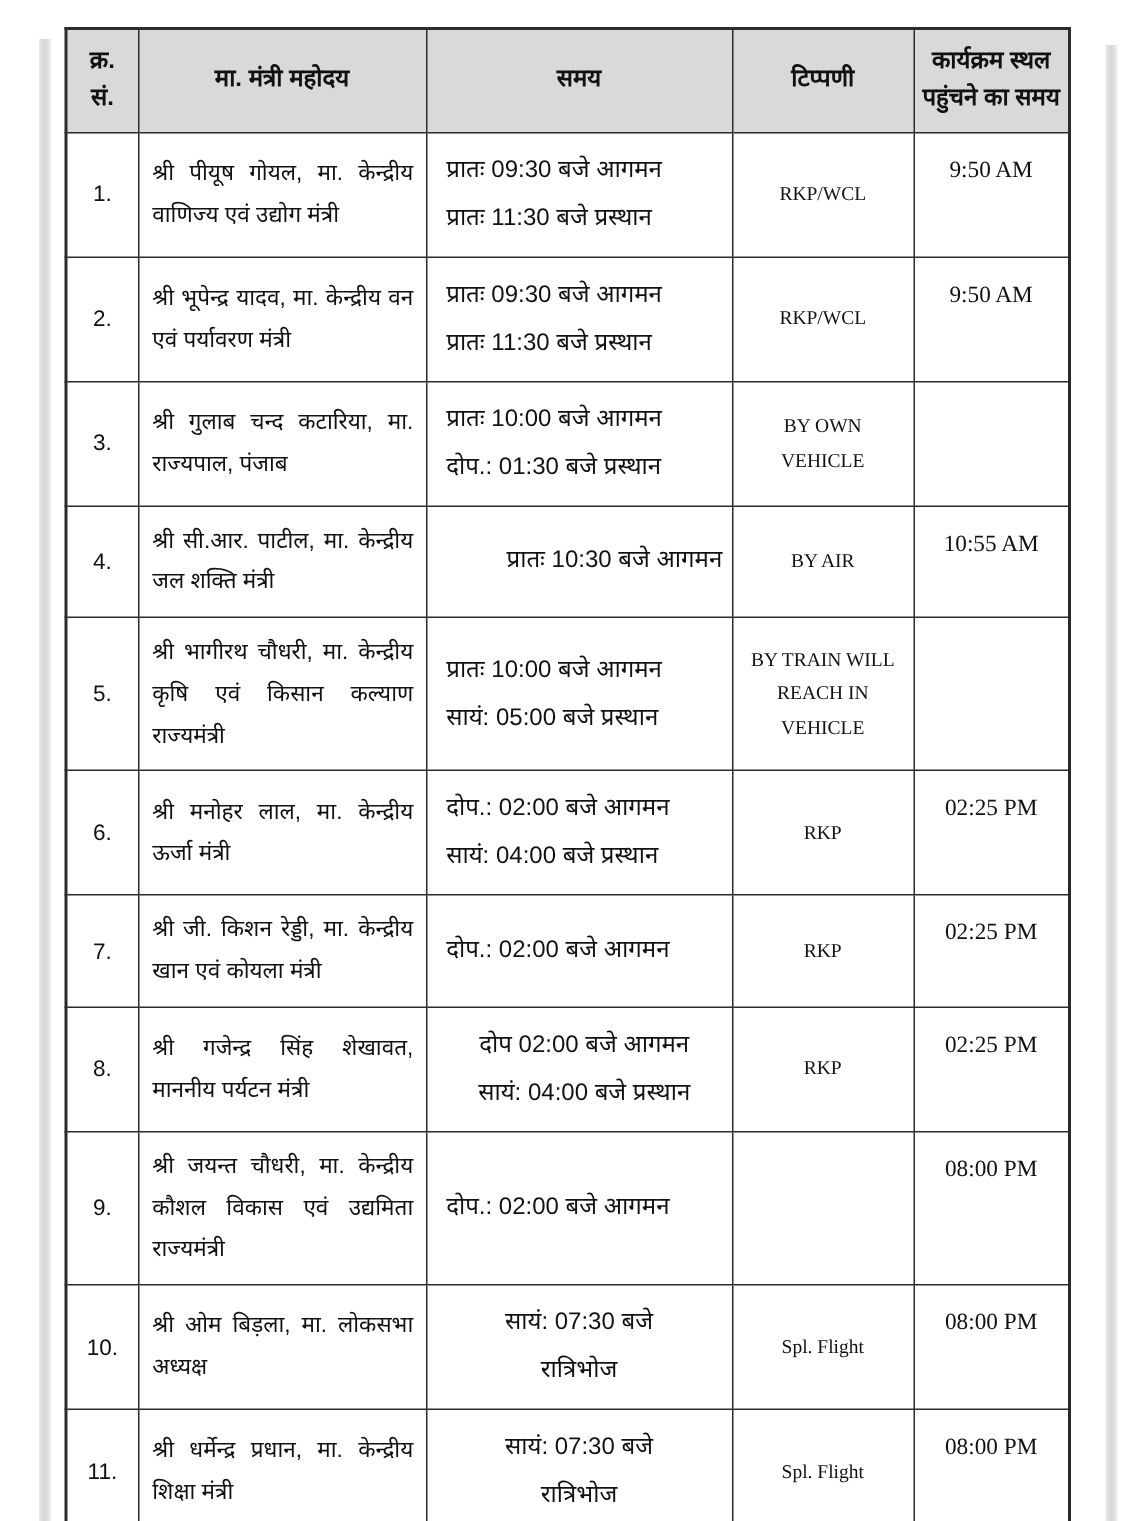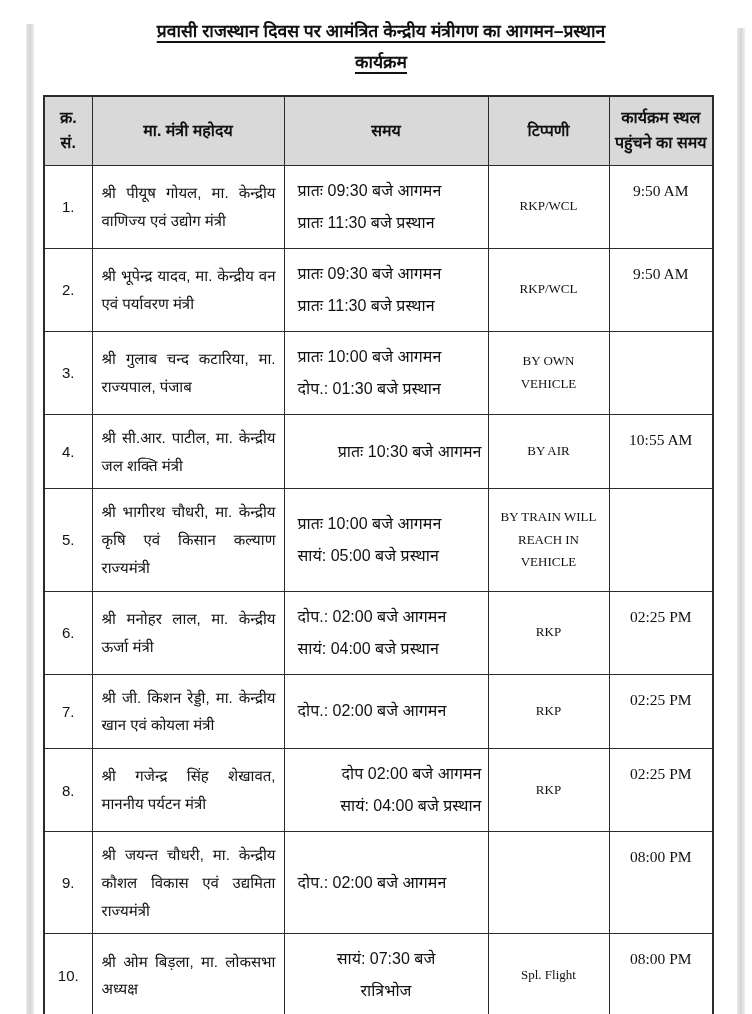--- a/index.html
+++ b/index.html
@@ -85,24 +85,20 @@
     font-size: 15.5px;
   }
 </style>
 </head>
 <body>
 
 <div class="page">
   <div class="edge-strip edge-left"></div>
   <div class="edge-strip edge-right"></div>
 
-  <div class="doc-title">
-    <span class="uline">प्रवासी राजस्थान दिवस पर आमंत्रित केन्द्रीय मंत्रीगण का आगमन–प्रस्थान</span><br>
-    <span class="uline">कार्यक्रम</span>
-  </div>
 
   <table class="schedule">
     <colgroup>
       <col style="width:48px">
       <col style="width:192px">
       <col style="width:204px">
       <col style="width:121px">
       <col style="width:104px">
     </colgroup>
     <thead>
@@ -173,21 +169,21 @@
     <td class="sno">7.</td>
     <td class="minister">श्री जी. किशन रेड्डी, मा. केन्द्रीय खान एवं कोयला मंत्री</td>
     <td class="time" style="text-align: left;">दोप.: 02:00 बजे आगमन</td>
     <td class="remark">RKP</td>
     <td class="venue">02:25 PM</td>
   </tr>
 
   <tr>
     <td class="sno">8.</td>
     <td class="minister">श्री गजेन्द्र सिंह शेखावत, माननीय पर्यटन मंत्री</td>
-    <td class="time" style="text-align: right;">दोप 02:00 बजे आगमन
+    <td class="time" style="text-align: center;">दोप 02:00 बजे आगमन
 सायं: 04:00 बजे प्रस्थान</td>
     <td class="remark">RKP</td>
     <td class="venue">02:25 PM</td>
   </tr>
 
   <tr>
     <td class="sno">9.</td>
     <td class="minister">श्री जयन्त चौधरी, मा. केन्द्रीय कौशल विकास एवं उद्यमिता राज्यमंत्री</td>
     <td class="time" style="text-align: left;">दोप.: 02:00 बजे आगमन</td>
     <td class="remark"></td>

